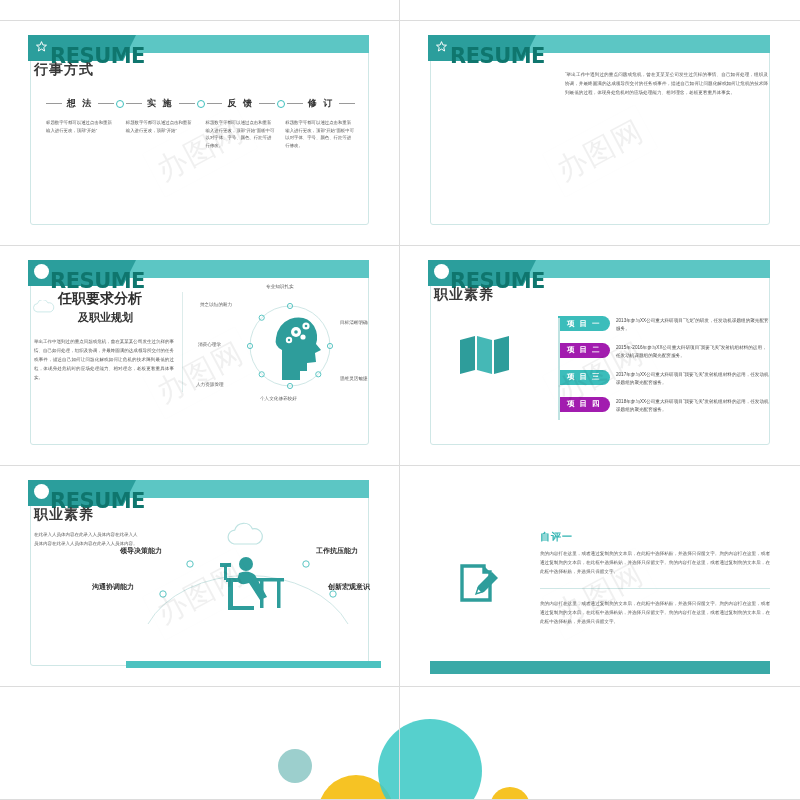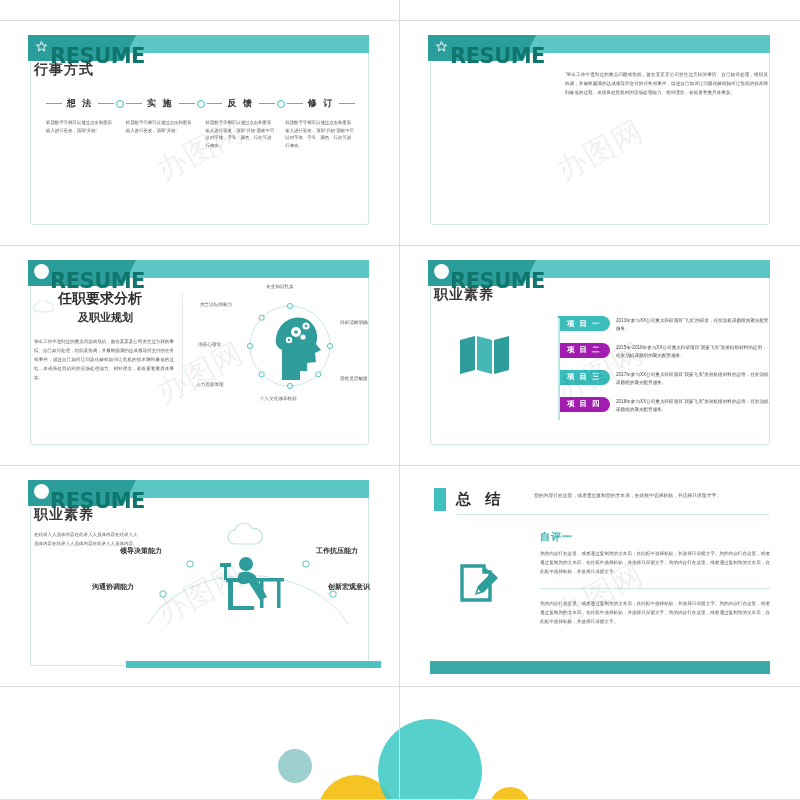--- a/index.html
+++ b/index.html
@@ -385,26 +385,20 @@
         <div class="lbl" style="left:208px;top:62px;">创新宏观意识</div>
       </div>
       <div class="s5-floor"></div>
 
       <div class="wm">办图网</div>
     </div>
   </div>
 
   <div class="cell last-col">
     <div class="slide">
-      <div class="s6-head">
-        <div class="s6-block"></div>
-        <div class="s6-title">总  结</div>
-        <div class="s6-sub">您的内容打在这里，或者通过复制您的文本后，在此框中选择粘贴，并选择只保留文字。</div>
-        <div class="s6-rule"></div>
-      </div>
 
       <svg class="s6-icon" viewBox="0 0 42 42">
         <path d="M4,4 L26,4 L26,10 L32,10 L32,38 L4,38 Z" fill="none" stroke="#2e9d9b" stroke-width="3.4"></path>
         <path d="M26,4 L32,10 L26,10 Z" fill="#2e9d9b"></path>
         <path d="M18,32 L20,24 L34,10 L40,16 L26,30 Z" fill="#2e9d9b"></path>
         <path d="M18,32 L20,26 L24,30 Z" fill="#ffffff" stroke="#2e9d9b" stroke-width="1.4"></path>
       </svg>
 
       <div class="s6-body">
         <div class="s6-h">自评一</div>

